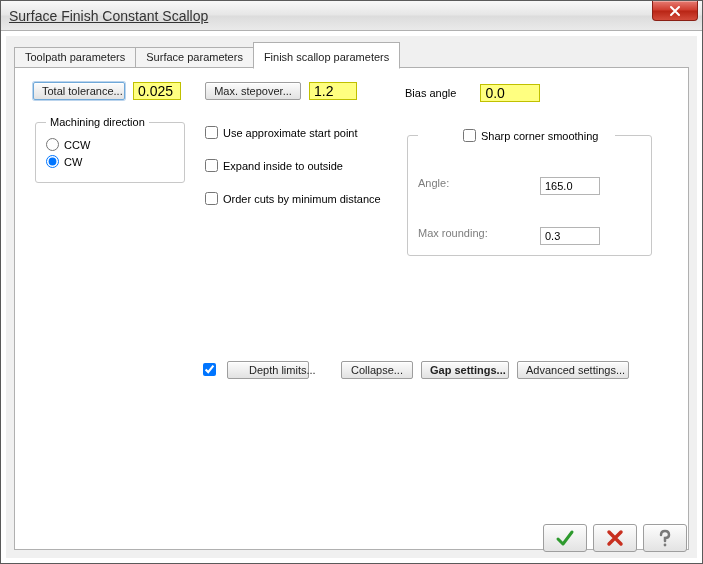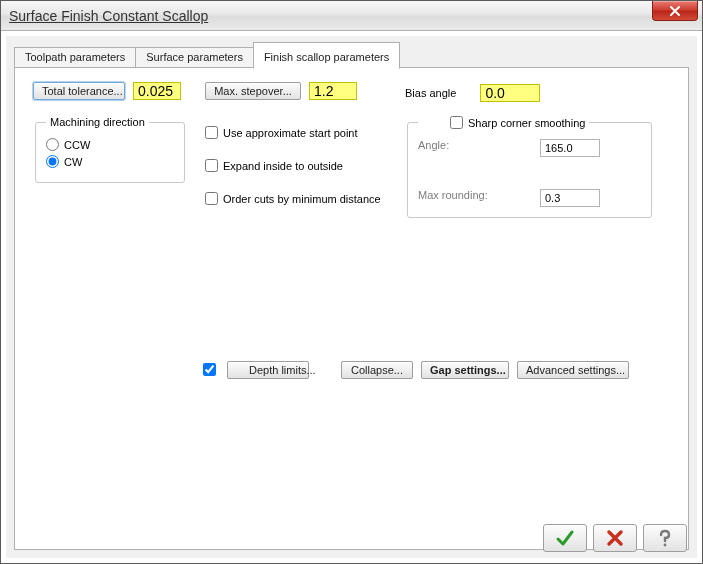--- a/index.html
+++ b/index.html
@@ -134,21 +134,21 @@
   }
   .radio-row input, .check-row input { margin: 0 5px 0 0; }
 
   
   .row1 { position: absolute; top: 14px; left: 18px; display: flex; align-items: center; gap: 8px; }
   .row1b { position: absolute; top: 14px; left: 190px; display: flex; align-items: center; gap: 8px; }
   .row1c { position: absolute; top: 16px; left: 390px; display: flex; align-items: center; gap: 24px; }
   .machdir { position: absolute; top: 48px; left: 18px; width: 150px; }
   .opts    { position: absolute; top: 54px; left: 190px; width: 200px; }
   .sharp   { position: absolute; top: 48px; left: 390px; width: 245px; }
-  .sharpgrid { display: grid; grid-template-columns: 90px 60px; row-gap: 6px; column-gap: 4px; margin-top: 4px; gap: 32px; }
+  .sharpgrid { display: grid; grid-template-columns: 90px 60px; row-gap: 6px; column-gap: 4px; margin-top: 16px; gap: 32px; }
   .disabled-label { color: #7d7d7d; }
 
   .row-bottom {
     position: absolute; top: 292px; left: 184px;
     display: flex; align-items: center; gap: 8px;
   }
 
   .dlg-buttons {
     position: absolute;
     bottom: 6px; right: 10px;
@@ -225,21 +225,21 @@
         </label>
         <div style="height:12px;"></div>
         <label class="check-row">
           <input type="checkbox" style="">
           <span>Order cuts by minimum distance</span>
         </label>
       </div>
 
       <fieldset class="sharp">
         <legend>
-          <label class="check-row" style="margin:0;padding-left:28px;">
+          <label class="check-row" style="margin:13px;padding-left:28px;">
             <input type="checkbox" style="">
             <span>Sharp corner smoothing</span>
           </label>
         </legend>
         <div class="sharpgrid">
           <span class="disabled-label">Angle:</span>
           <input class="textfield" value="165.0" style="">
           <span class="disabled-label">Max rounding:</span>
           <input class="textfield" value="0.3" style="">
         </div>

